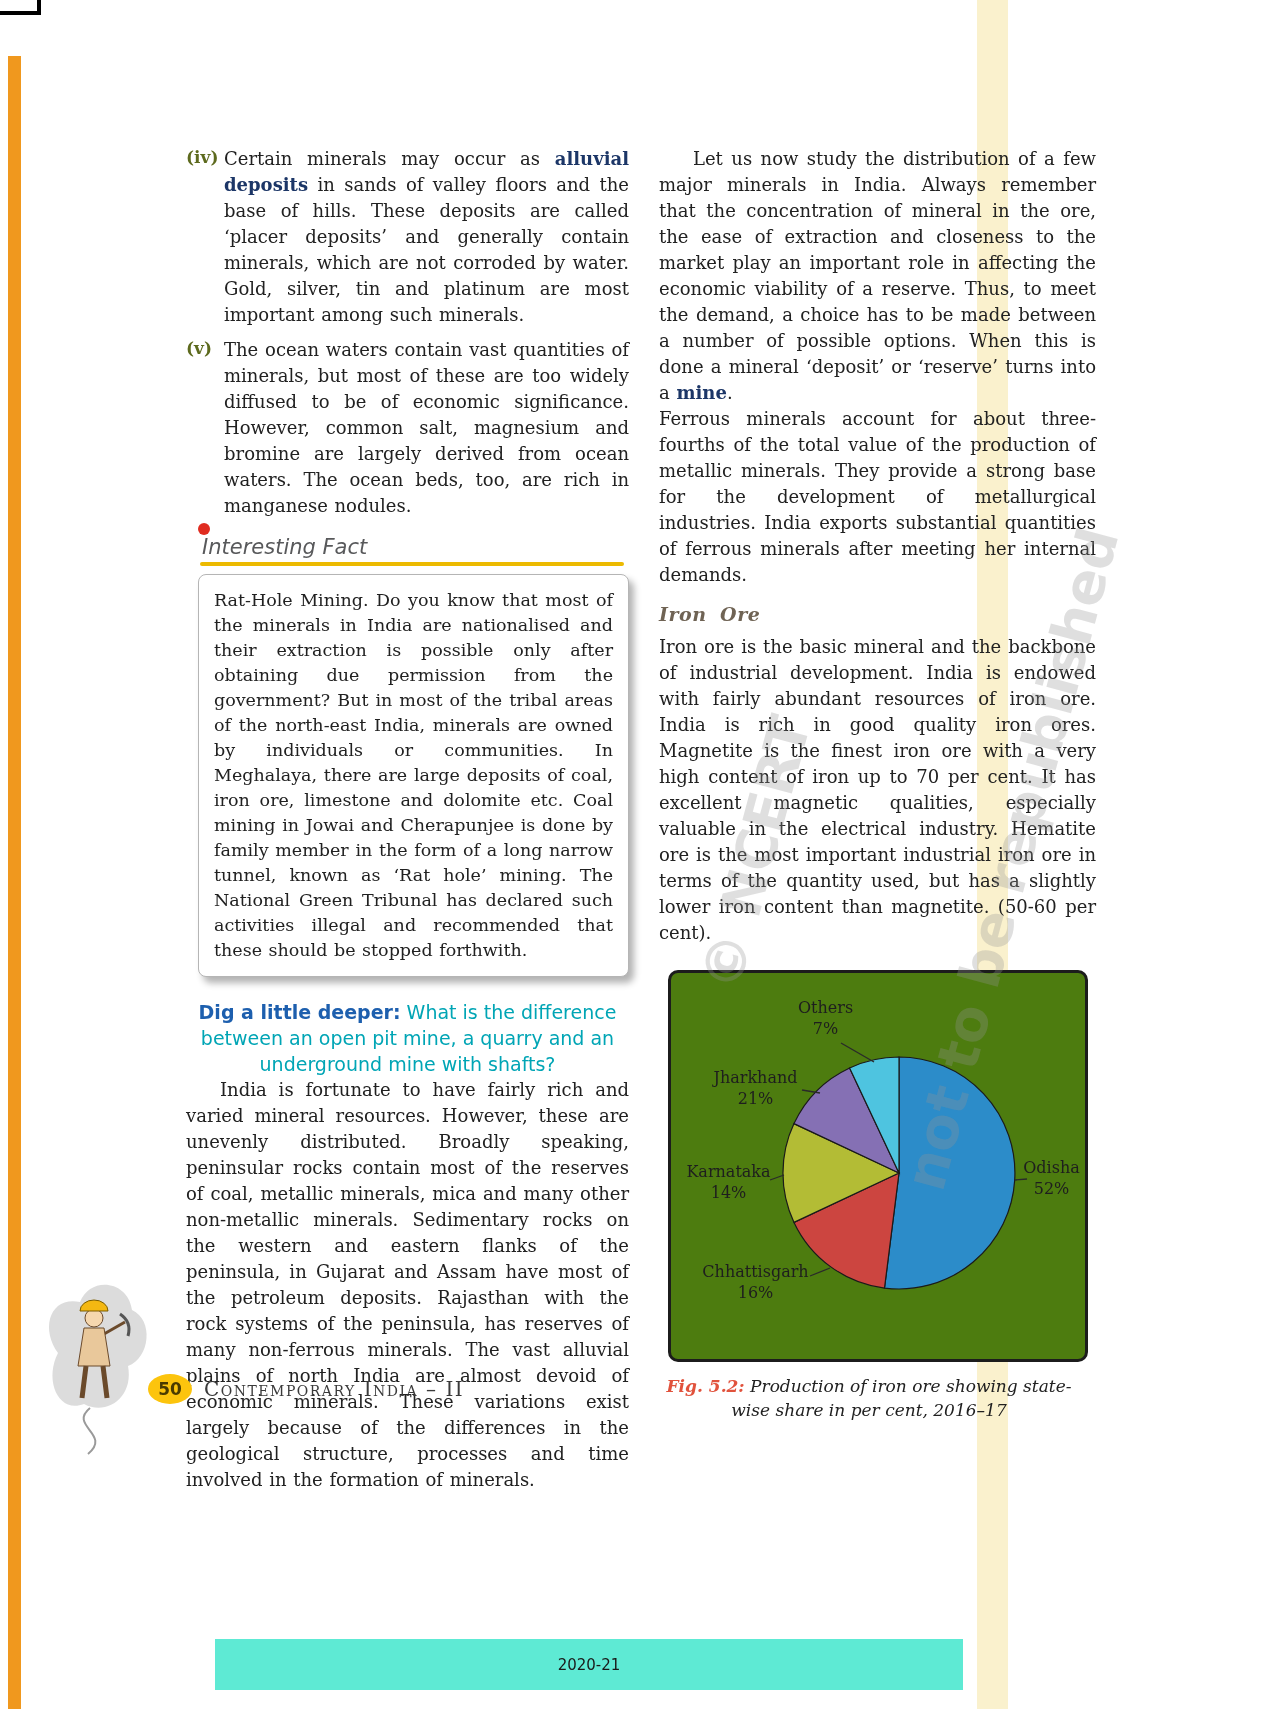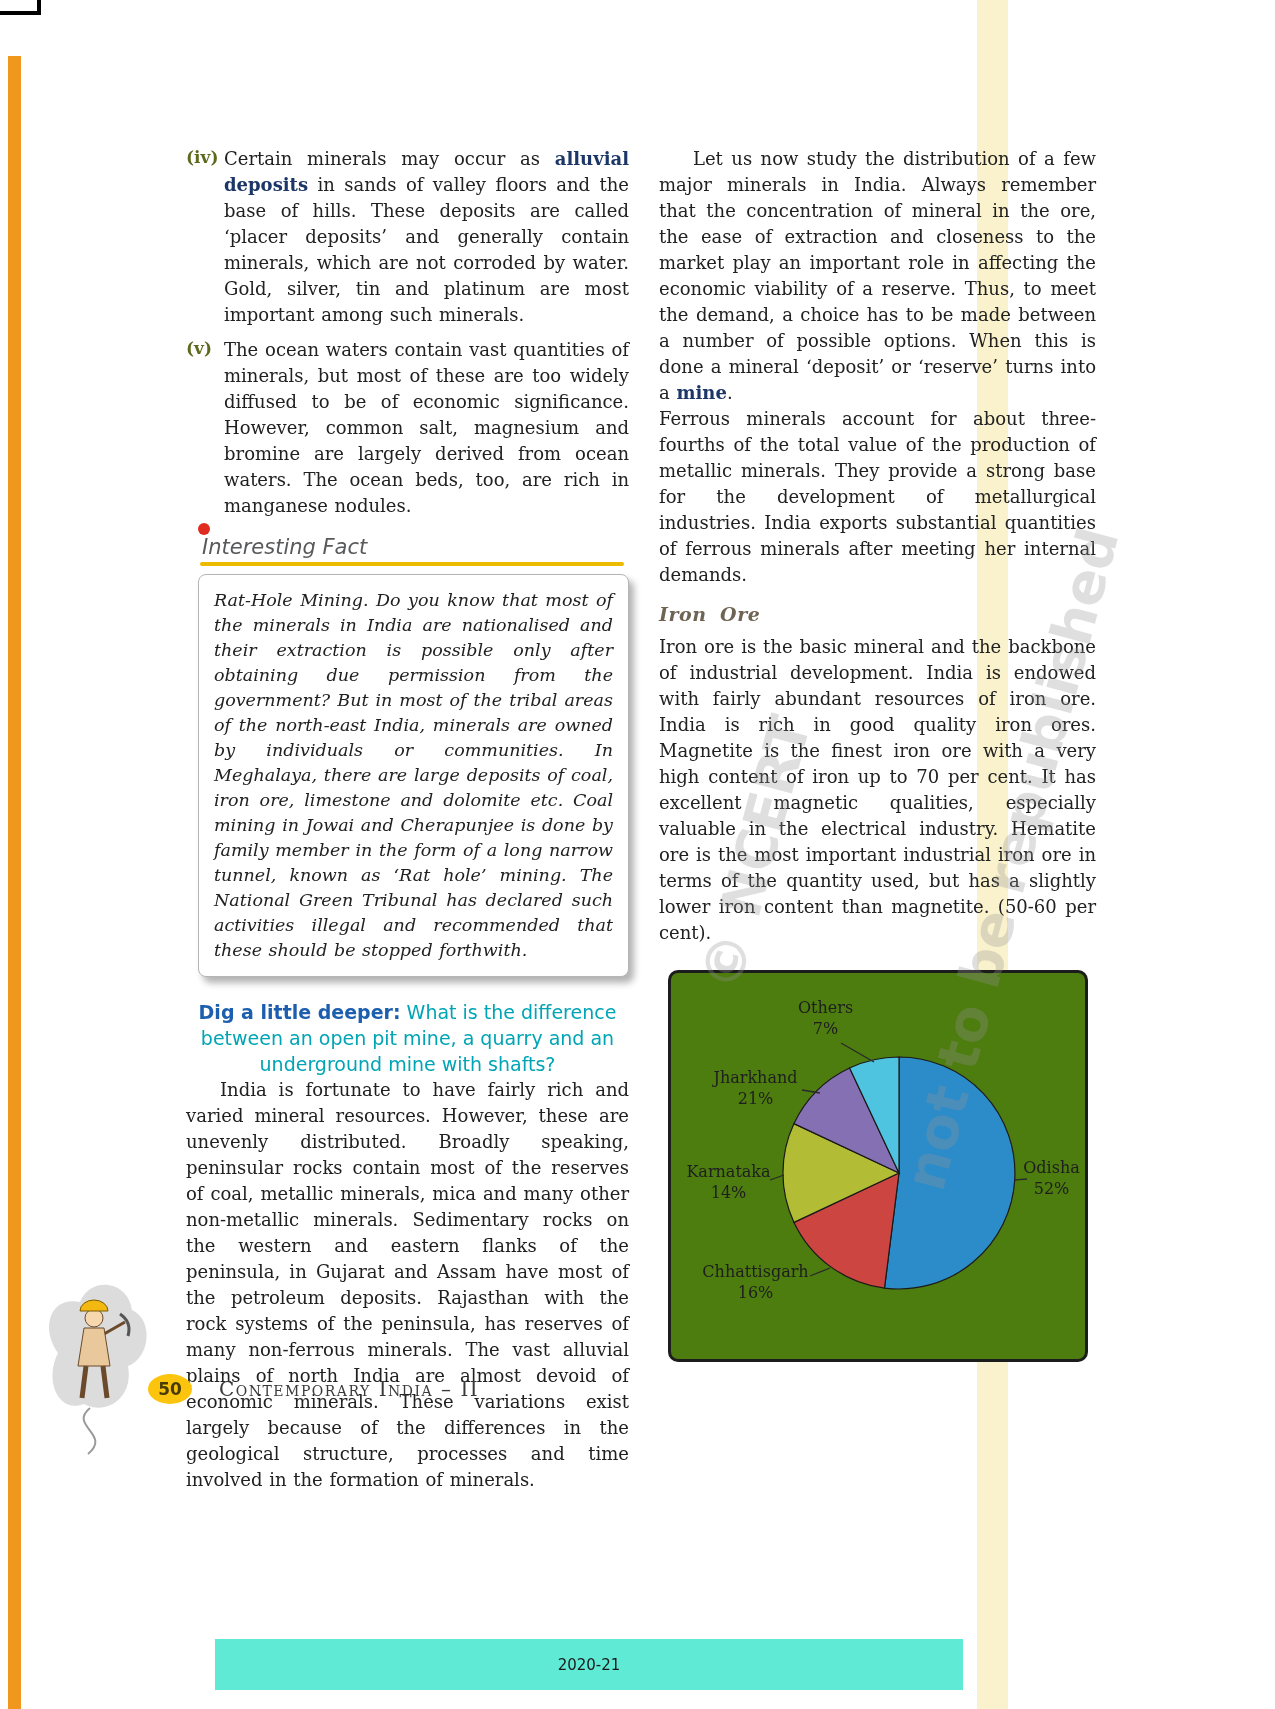--- a/index.html
+++ b/index.html
@@ -22,42 +22,42 @@
   .list-item{position:relative;padding-left:38px;margin-bottom:9px;}
   .list-marker{position:absolute;left:0;top:1px;font-weight:bold;color:#5d6a1e;font-size:17px;}
   .keyword{font-weight:bold;color:#1c3667;}
   
   .if-header{position:relative;margin:16px 0 0 14px;}
   .if-dot{position:absolute;left:-2px;top:-12px;width:12px;height:12px;border-radius:50%;background:#e02c20;}
   .if-label{font-family:"DejaVu Sans",sans-serif;font-style:italic;font-size:21px;color:#58595b;padding-left:2px;}
   .if-underline{height:4px;background:#ecba00;border-radius:3px;margin:3px 0 0 0;width:424px;}
   .if-box{margin:8px 0 0 12px;width:399px;border:1px solid #b5b5b5;border-radius:8px;background:#fff;
     box-shadow:5px 6px 7px rgba(0,0,0,0.30);padding:13px 15px;}
-  .if-box p{font-size:17.5px;line-height:25px;font-style:italic;}
+  .if-box p{font-size:17.5px;line-height:25px;}
   
   .dig{margin:22px 4px 0 4px;text-align:center;font-family:"DejaVu Sans",sans-serif;
     font-size:19px;line-height:26px;}
   .dig-label{color:#1d5fae;font-weight:bold;}
   .dig-q{color:#00a5b5;}
   .big-para{margin-top:16px;}
   
   .h-ferrous{font-family:"DejaVu Sans",sans-serif;font-weight:bold;font-size:20px;color:#e1523c;
     margin:16px 0 9px;word-spacing:7px;letter-spacing:0.3px;}
   .h-iron{font-weight:bold;font-style:italic;font-size:19px;color:#6f6354;margin:15px 0 9px;
     word-spacing:6px;letter-spacing:0.6px;}
   
   .chart-box{margin:24px auto 0 auto;width:414px;height:386px;border:3px solid #1c1c1c;border-radius:10px;
     position:relative;background:#4d7c0f;}
   .chart-box svg{position:absolute;left:0;top:0;}
   .pie-label{position:absolute;text-align:center;font-size:16px;line-height:21px;color:#1e1e1e;}
   .pie-label span{display:block;}
   .fig-caption{margin-top:12px;text-align:center;font-style:italic;font-size:17px;line-height:24px;width:420px;}
   .fig-label{font-weight:bold;color:#e1523c;}
   
-  .page-footer{position:absolute;left:148px;top:1374px;display:flex;align-items:center;gap:27px;z-index:2;}
+  .page-footer{position:absolute;left:148px;top:1374px;display:flex;align-items:center;gap:12px;z-index:2;}
   .page-num{width:44px;height:30px;border-radius:50%;background:#fcc40d;display:flex;align-items:center;
     justify-content:center;font-family:"DejaVu Sans",sans-serif;font-size:17px;font-weight:bold;color:#4a3b00;}
   .book-title{font-variant:small-caps;font-size:20px;letter-spacing:1.5px;color:#3a3a3a;}
   
   .wm{position:absolute;font-family:"DejaVu Sans",sans-serif;font-weight:bold;
     color:rgba(150,150,150,0.30);white-space:nowrap;transform:rotate(-75deg);
     transform-origin:left top;z-index:3;pointer-events:none;font-size:56px;}
   #wm1{left:688px;top:980px;}
   #wm2{left:892px;top:1180px;}
   .miner{position:absolute;left:28px;top:1258px;width:132px;height:200px;z-index:1;}
@@ -141,20 +141,23 @@
     <div class="pie-label" style="left:18px;top:288px;width:134px">
       <span>Chhattisgarh</span>
       <span>16%</span>
     </div>
     <div class="pie-label" style="left:350px;top:184px;width:62px">
       <span>Odisha</span>
       <span>52%</span>
     </div>
   </div>
 
+  <div class="fig-caption">
+    <span class="fig-label">Fig. 5.2:</span><span> Production of iron ore showing state-wise share in per cent, 2016–17</span>
+  </div>
 </div>
 
 <div class="page-footer">
   <div class="page-num">50</div>
   <div class="book-title">Contemporary India – II</div>
 </div>
 
 <div class="year-bar">2020-21</div>
 
 <svg class="miner" viewBox="0 0 132 200">

